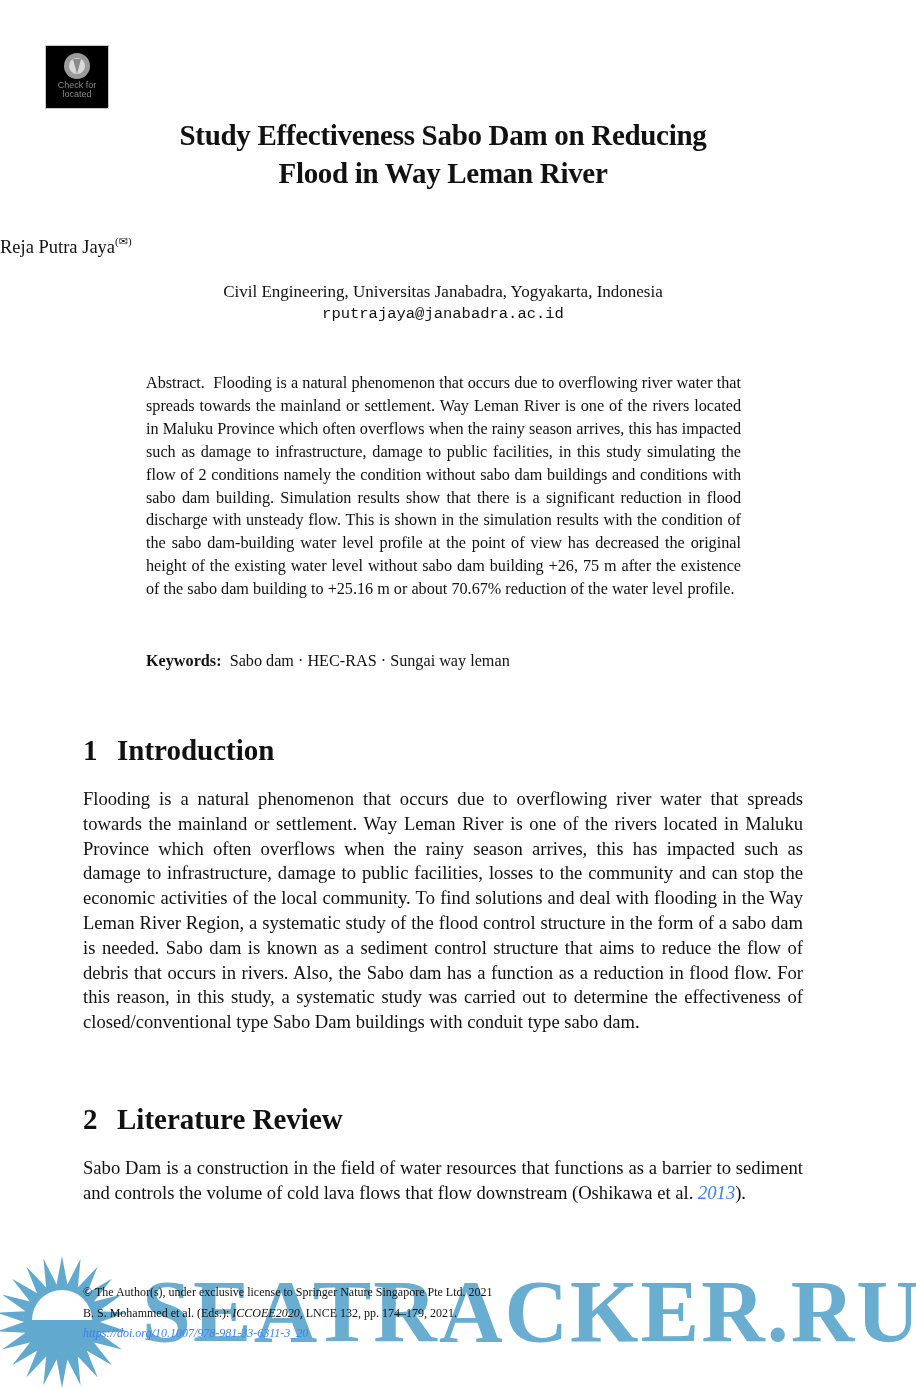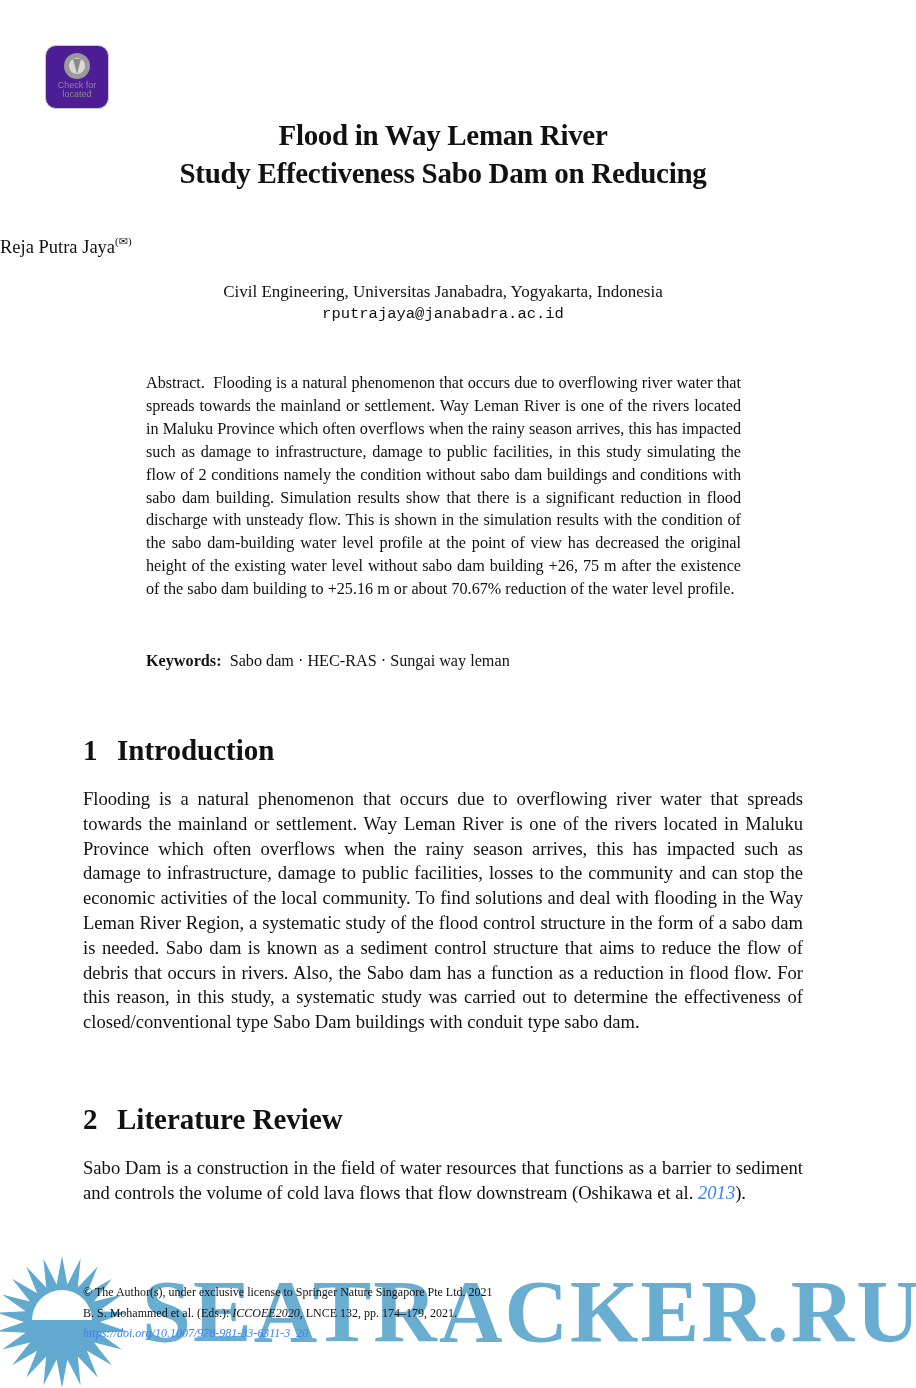--- a/index.html
+++ b/index.html
@@ -1,20 +1,20 @@
 <!DOCTYPE html>
 <html><head>
 <meta charset="utf-8">
 <style>
   html, body { margin: 0; padding: 0; background: #ffffff; }
   body { width: 916px; height: 1388px; position: relative; overflow: hidden;
          font-family: "Liberation Serif", "DejaVu Serif", serif; color: #111; }
   .abs { position: absolute; }
   .badge { left: 45px; top: 45px; width: 64px; height: 64px; border: 1px solid #c8c8c8;
-           border-radius: 11px; background: #4c1d95; box-sizing: border-box; text-align: center; }
+           border-radius: 0; background: #000000; box-sizing: border-box; text-align: center; }
   .badge .ring { display: block; margin: 5px auto 0; width: 30px; height: 30px; }
   .badge .txt { font-family: "Liberation Sans", sans-serif; font-size: 9px; line-height: 9px; color: #8a8a8a; }
   .title { left: 0; top: 116px; width: 886px; text-align: center; font-weight: bold; font-size: 29px; line-height: 38px; letter-spacing: -0.3px; }
   .author { left: 0; top: 235px; width: 886px; text-align: left; font-size: 18.5px; }
   .author sup { font-size: 11px; vertical-align: 8px; }
   .affil { left: 0; top: 280px; width: 886px; text-align: center; font-size: 17px; line-height: 23px; }
   .mono { font-family: "Liberation Mono", "DejaVu Sans Mono", monospace; font-size: 15.5px; }
   .abstract { left: 146px; top: 372px; width: 595px; font-size: 16.2px; line-height: 22.9px; text-align: justify; }
   .abstract b { font-weight: normal; }
   .keywords { left: 146px; top: 652px; width: 600px; font-size: 16.2px; }
@@ -34,22 +34,22 @@
   <svg class="ring" viewBox="0 0 30 30">
     <circle cx="15" cy="15" r="13" fill="#9a9a9a"></circle>
     <circle cx="15" cy="15" r="8" fill="#d9d9d9"></circle>
     <path d="M11 8 L19 8 L15 23 Z" fill="#8a8a8a"></path>
   </svg>
   <div class="txt">Check for</div>
   <div class="txt">located</div>
 </div>
 
 <div class="abs title">
+  <div>Study Effectiveness Sabo Dam on Reducing</div>
   <div>Flood in Way Leman River</div>
-  <div>Study Effectiveness Sabo Dam on Reducing</div>
 </div>
 
 <div class="abs author">
   <span>Reja Putra Jaya</span><sup>(✉)</sup>
 </div>
 
 <div class="abs affil">
   <div>Civil Engineering, Universitas Janabadra, Yogyakarta, Indonesia</div>
   <div class="mono">rputrajaya@janabadra.ac.id</div>
 </div>

